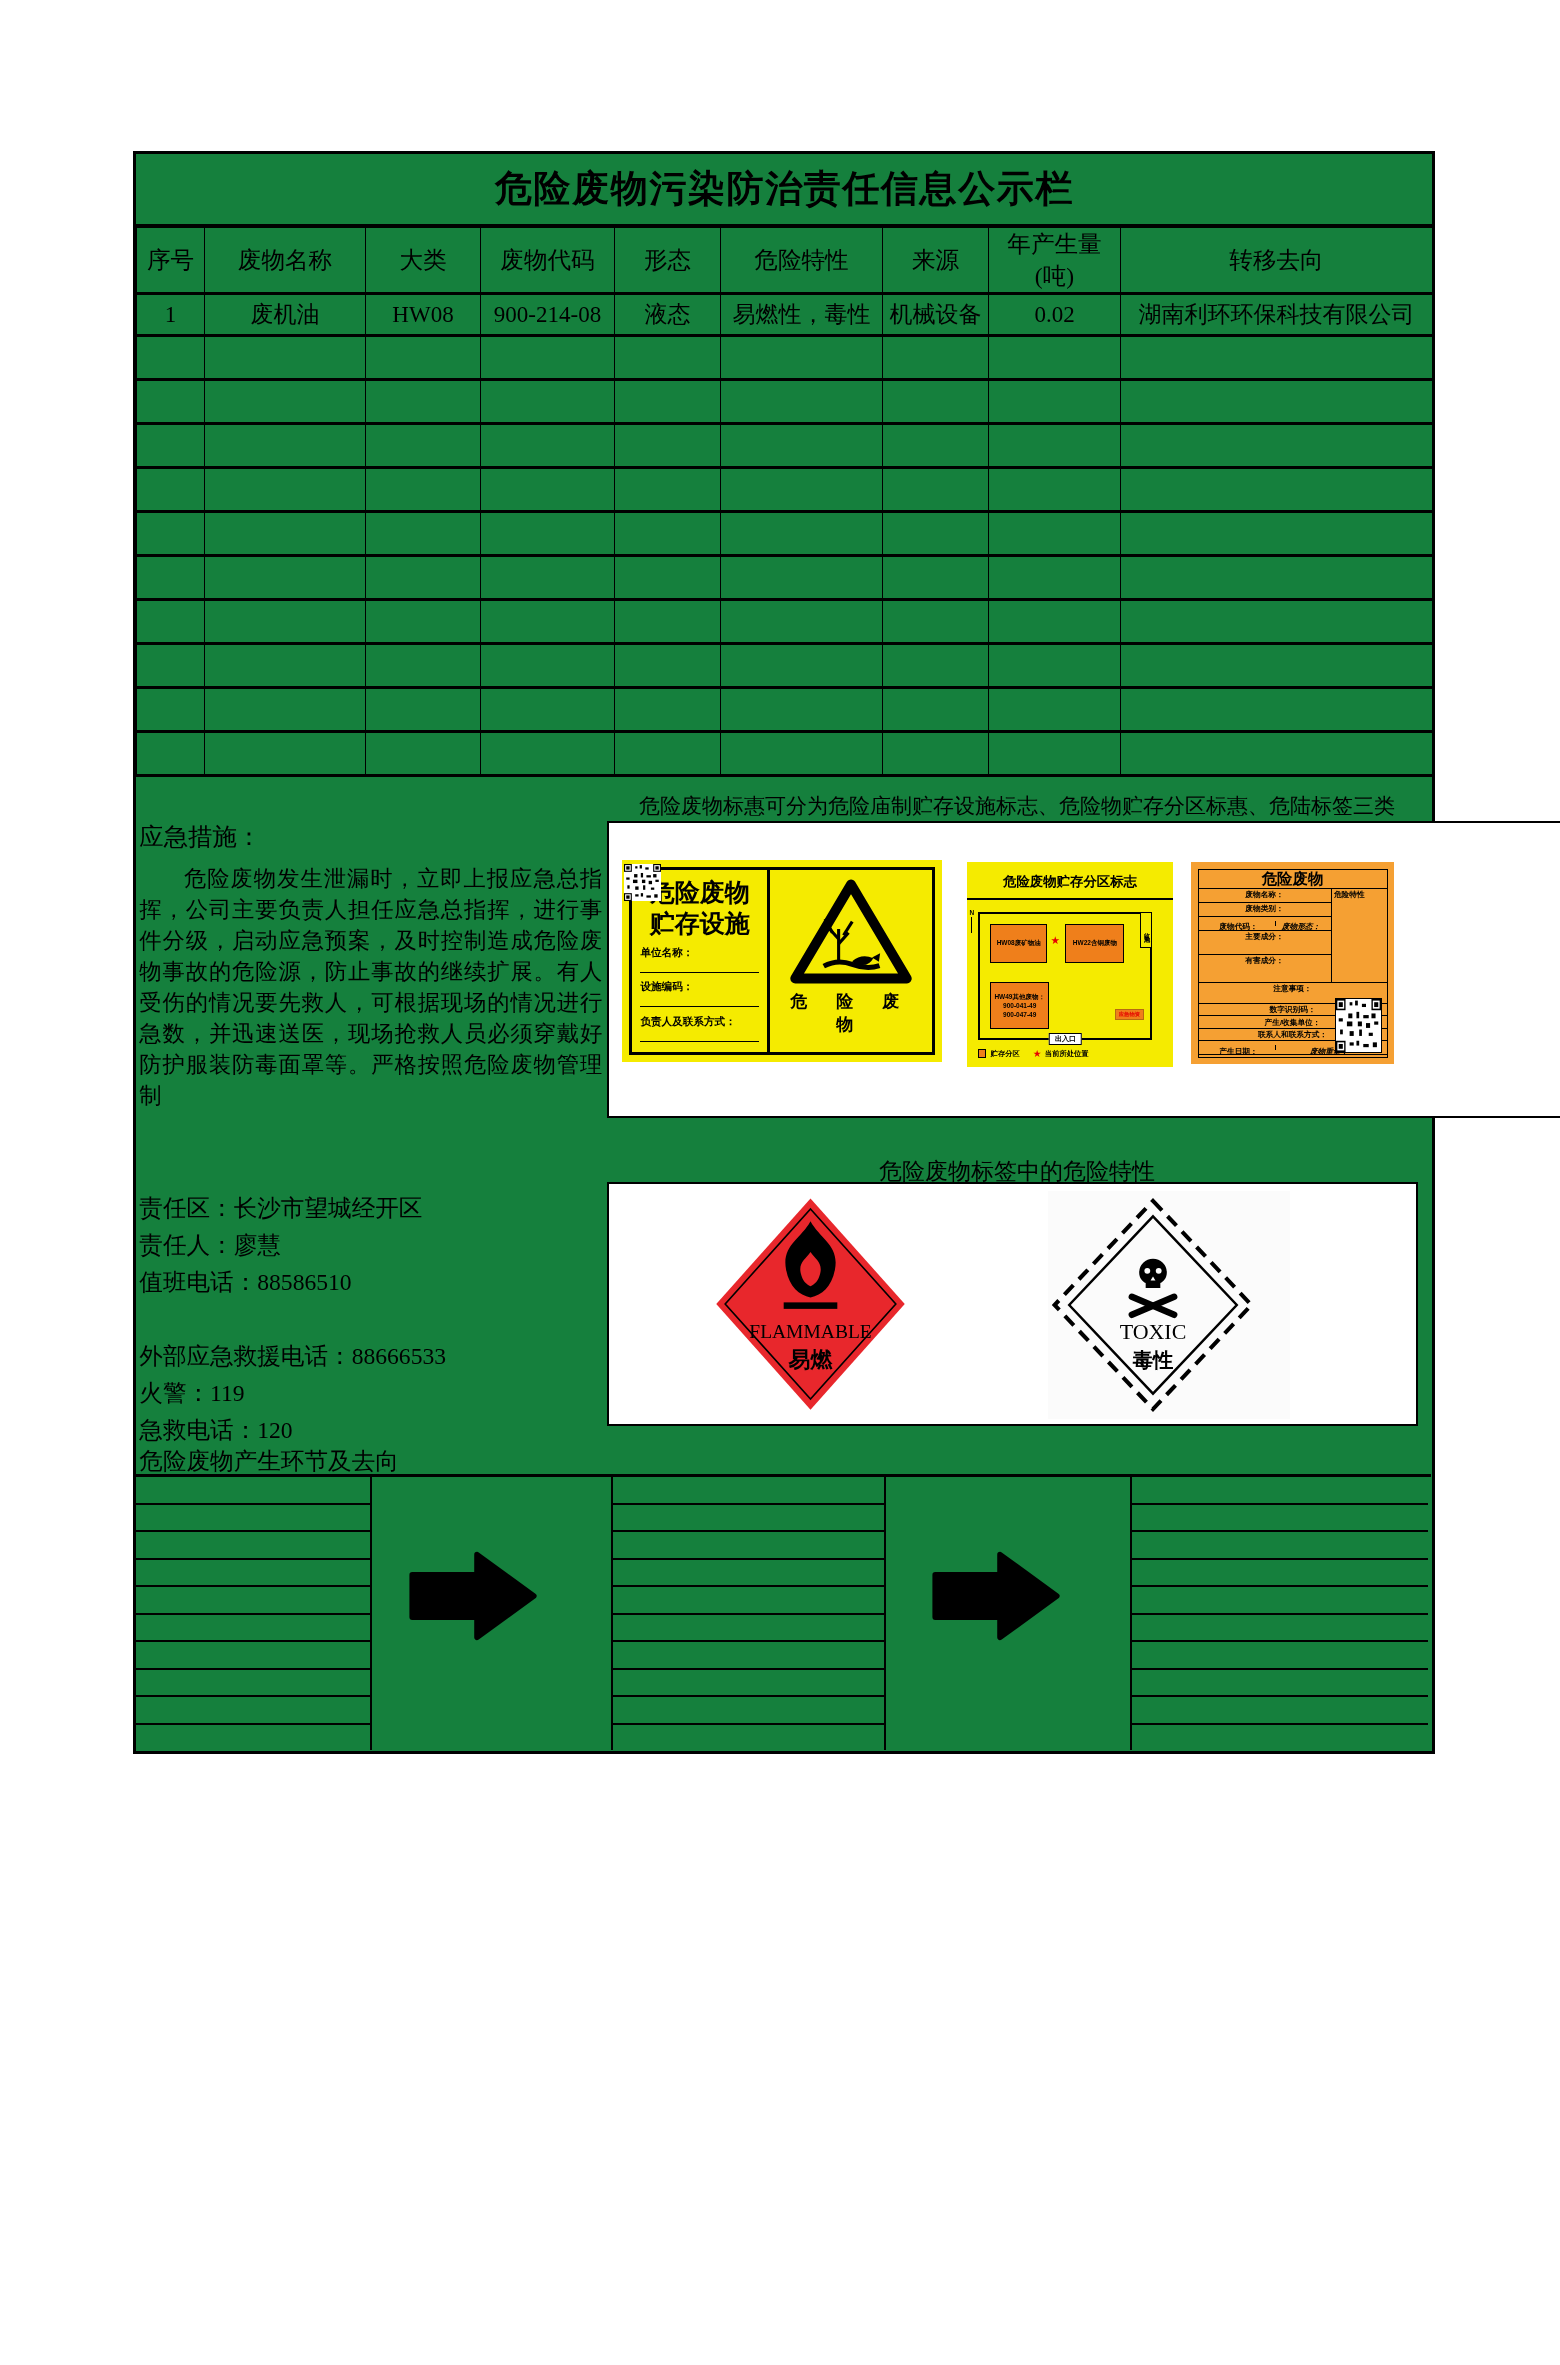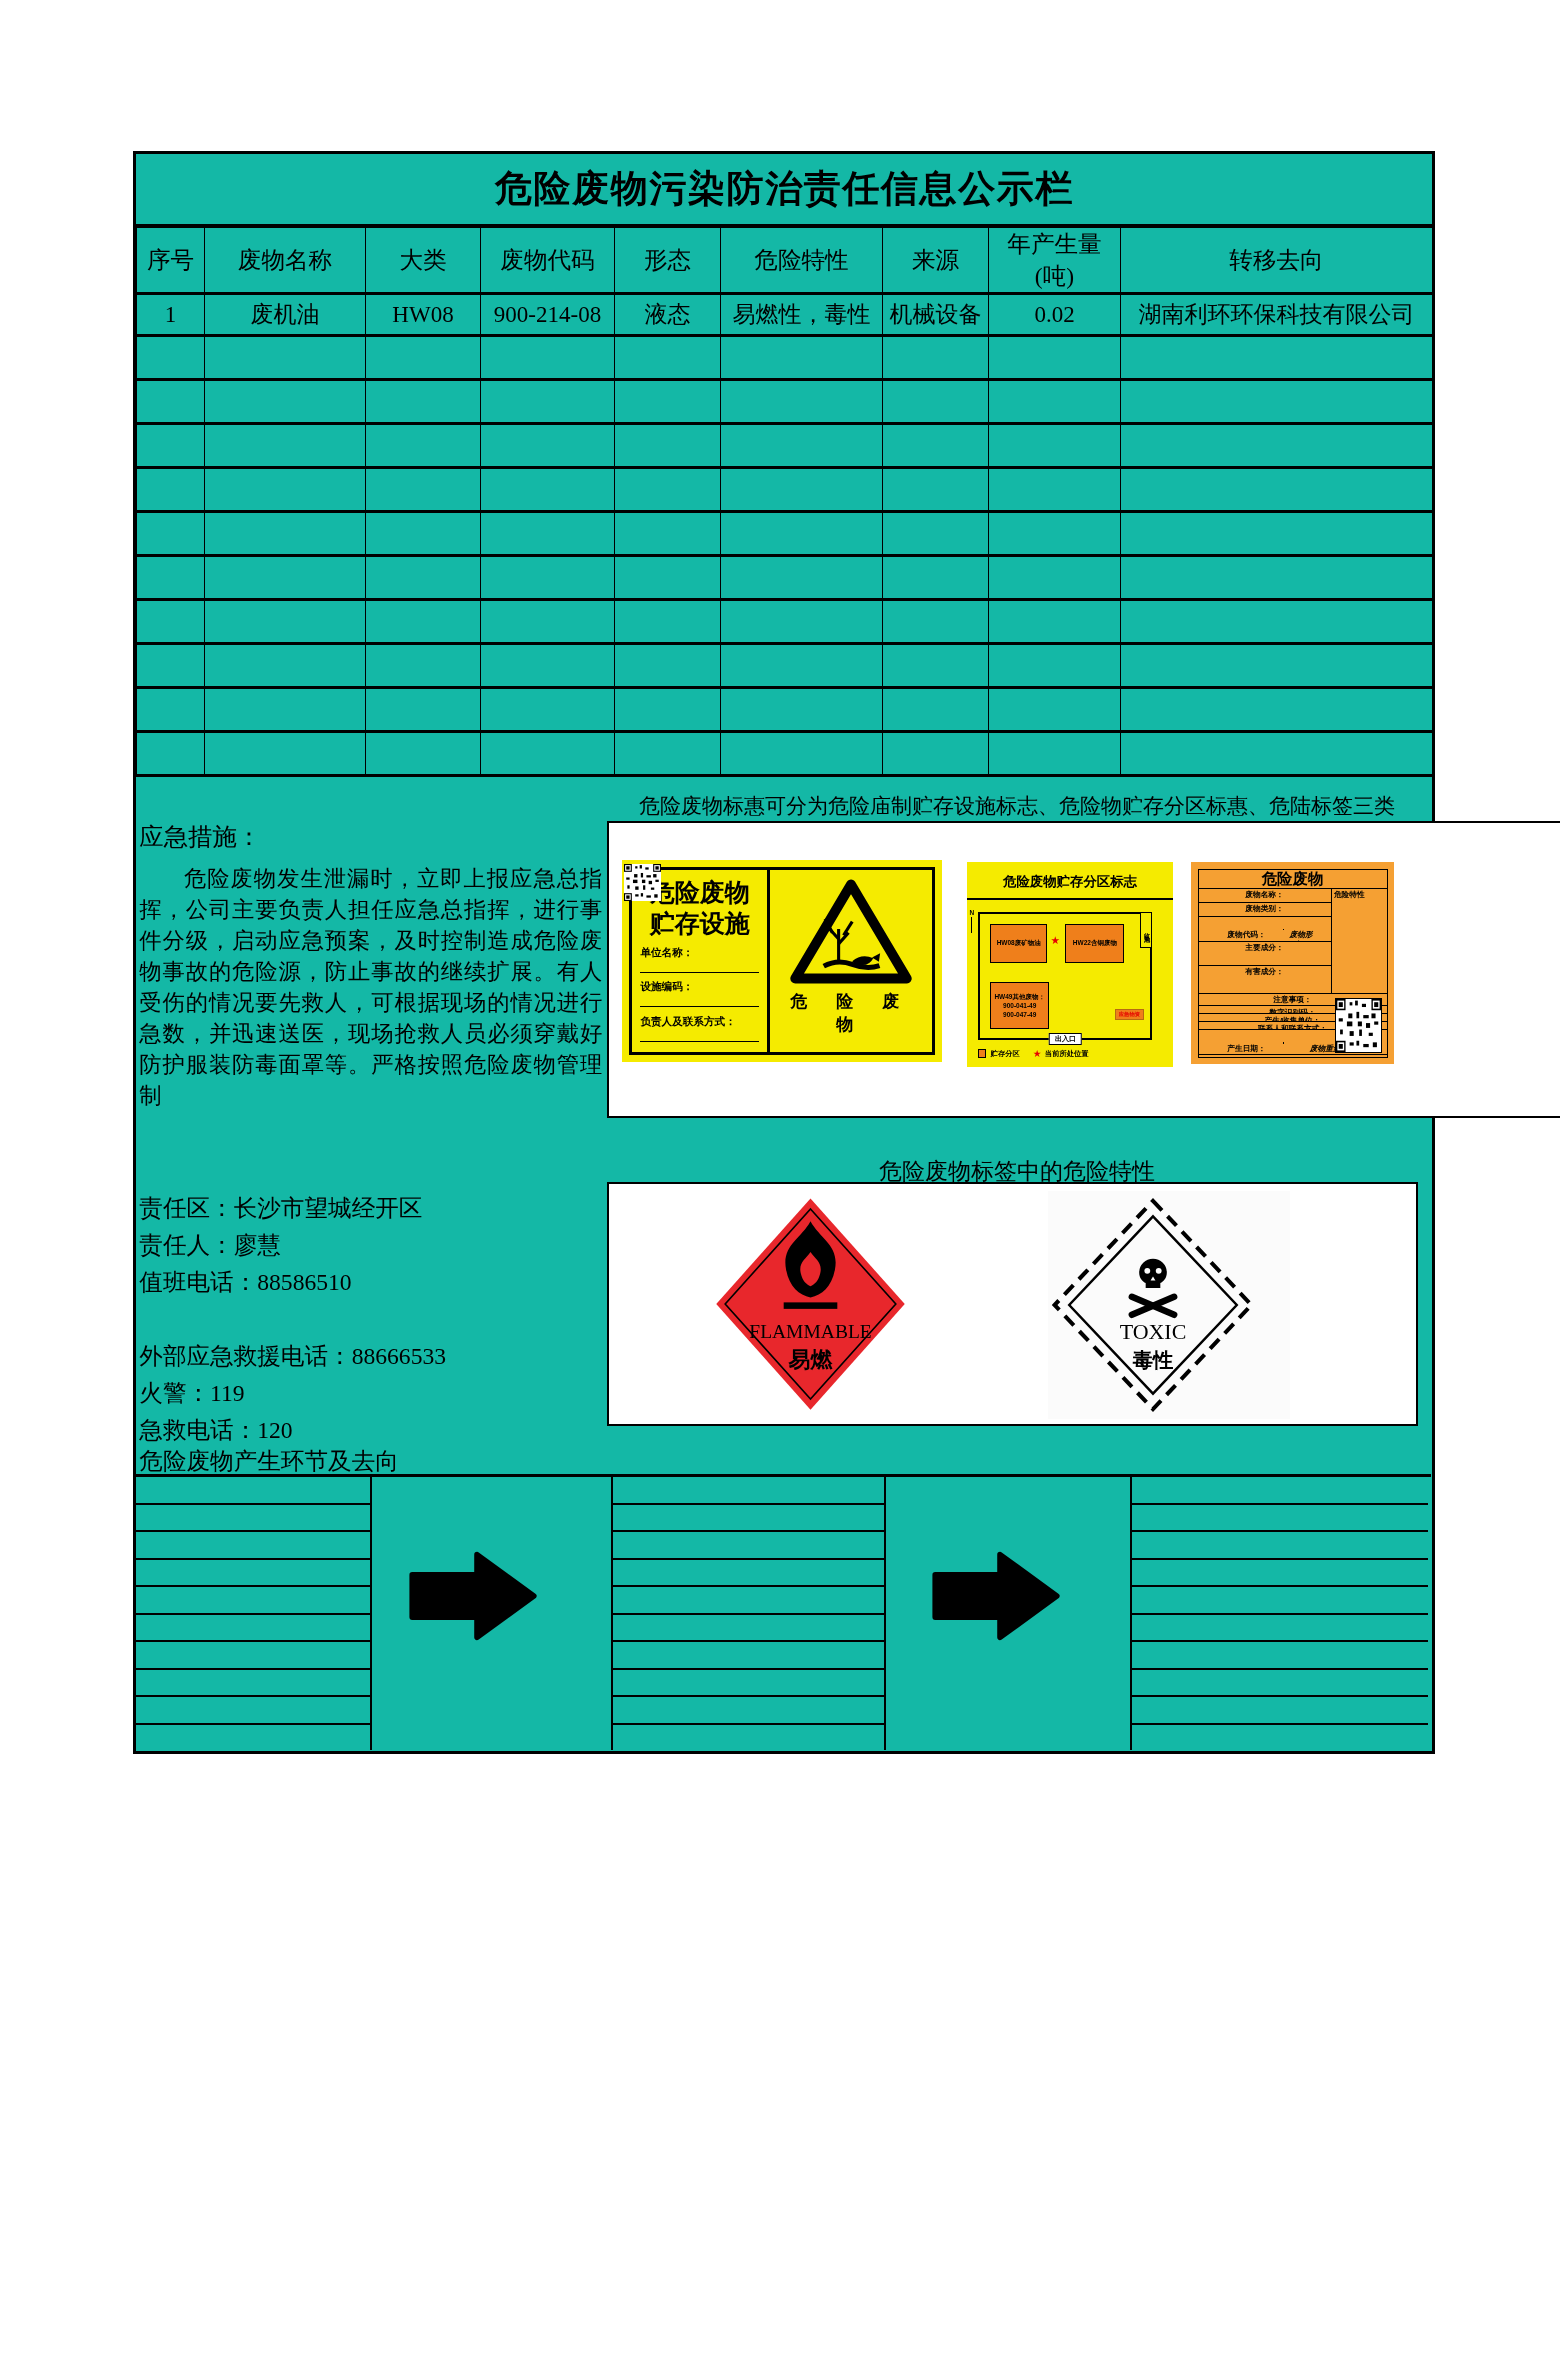--- a/index.html
+++ b/index.html
@@ -1,20 +1,20 @@
 <!DOCTYPE html>
 <html style="font-size:13px"><head>
 <meta charset="utf-8">
 <style>
   * { margin:0; padding:0; box-sizing:border-box; }
   html,body { background:#fff; }
   body { width:1560px; height:2366px; position:relative;
          font-family:"Liberation Serif","DejaVu Serif",serif; color:#000; }
   #doc { position:absolute; left:133px; top:151px; width:1302px; height:1603px;
-         border:3.3px solid #000; background:#14b8a6; }
+         border:3.3px solid #000; background:#15803d; }
 
   
   #main { border-collapse:collapse; table-layout:fixed; width:100%; position:absolute; top:0; left:0; }
   #main td { border-left:1.6px solid #000; border-right:1.6px solid #000; border-bottom:3.3px solid #000;
              text-align:center; vertical-align:middle; font-size:23px; overflow:hidden; }
   #main td.titlecell { font-size:37px; font-weight:bold; height:72px; border-bottom:4.1px solid #000;
                        border-left:none; border-right:none; letter-spacing:1.6px; }
   #main tr.hrow td { height:65px; font-size:23.6px; }
   #main tr.drow td { height:42px; }
   #main tr.erow td { height:44px; }
@@ -81,21 +81,21 @@
             background:#F5A033; padding:6.5px; }
   #labelC .frame { border:1.6px solid #000; height:100%; display:flex; flex-direction:column;
                    font-size:7.7px; font-weight:bold; position:relative; }
   .c-title { height:19.5px; line-height:18px; border-bottom:1.6px solid #000; text-align:center;
              font-size:15.4px; font-weight:bold; }
   .c-top { display:flex; border-bottom:1.6px solid #000; }
   .c-left { width:132px; }
   .cr { height:14px; border-bottom:1.6px solid #000; padding:1.6px 2.4px 0; overflow:hidden;text-align:center; }
   .cr.h30 { height:24.4px; } .cr.h33 { height:27px; border-bottom:none; }
   .cr.h28 { height:23px; } .cr.grow { flex:1; border-bottom:none; }
-  .csplit { display:flex; padding:12px; }
+  .csplit { display:flex; padding:4px; }
   .csplit span { padding:1.6px 2.4px 0; display:block; }
   .csplit .sp1 { width:72px; } .csplit .sp2 { flex:1; border-left:1.6px solid #000;font-style:italic; }
   .c-right { flex:1; border-left:1.6px solid #000; padding:1.6px 2.4px; }
   #qrC { position:absolute; right:4.1px; bottom:3.3px; width:47px; height:55px; background:#fff;
          border:1.6px solid #000; }
 
   
   #flam-svg { position:absolute; left:104px; top:11.4px; }
   #toxic-panel { position:absolute; left:439px; top:6.5px; width:242px; height:228px; background:#fbfbfb;
                  display:flex; align-items:center; justify-content:flex-start; }

